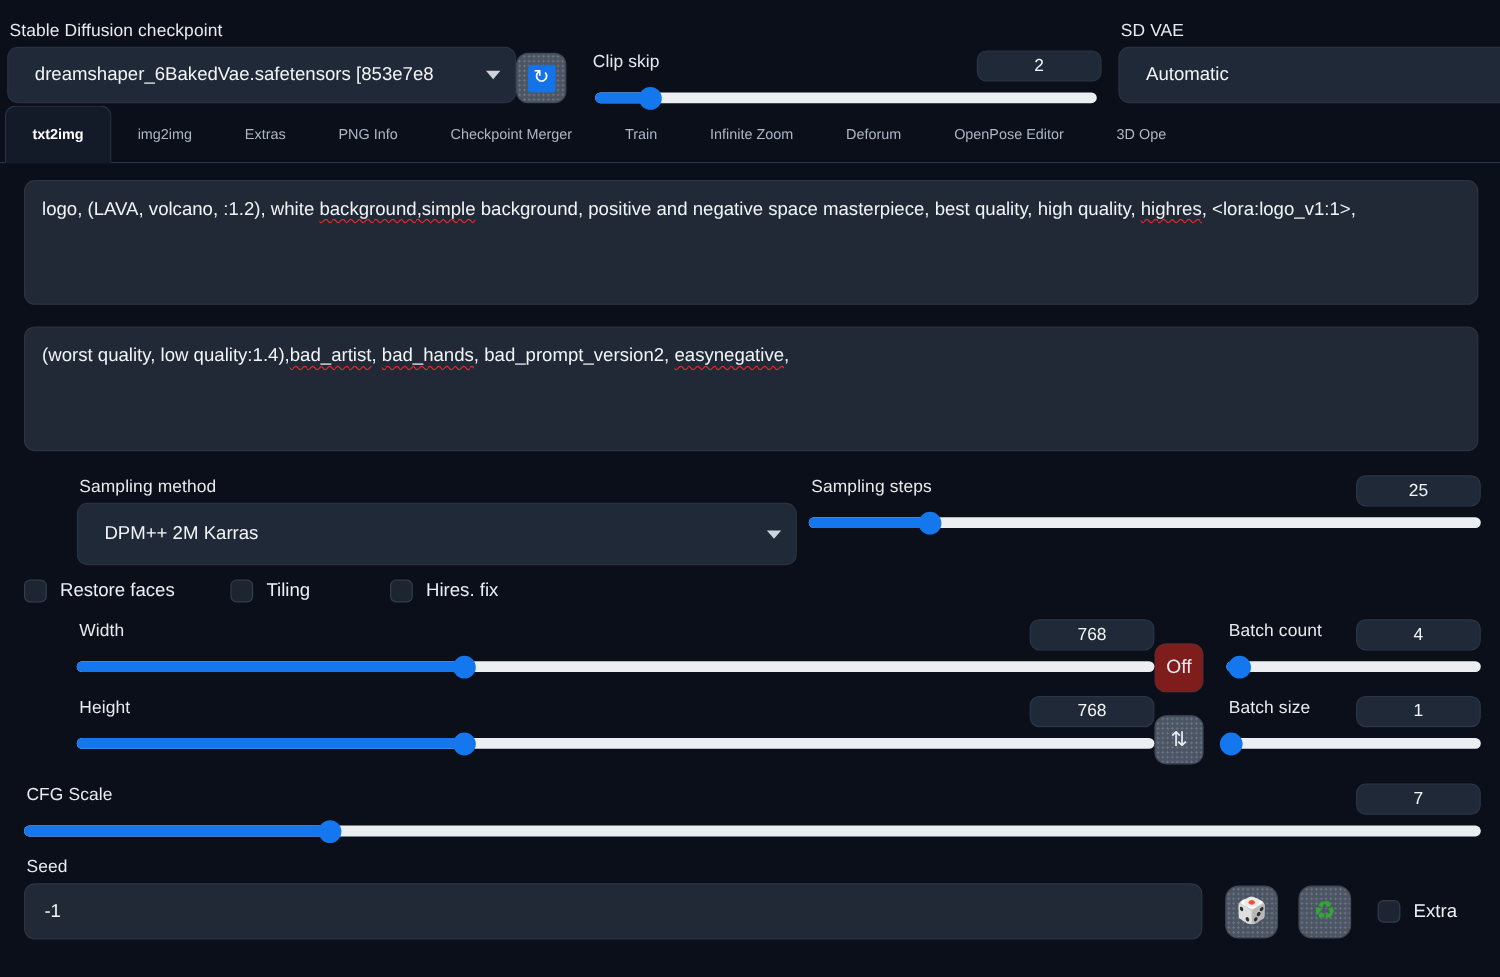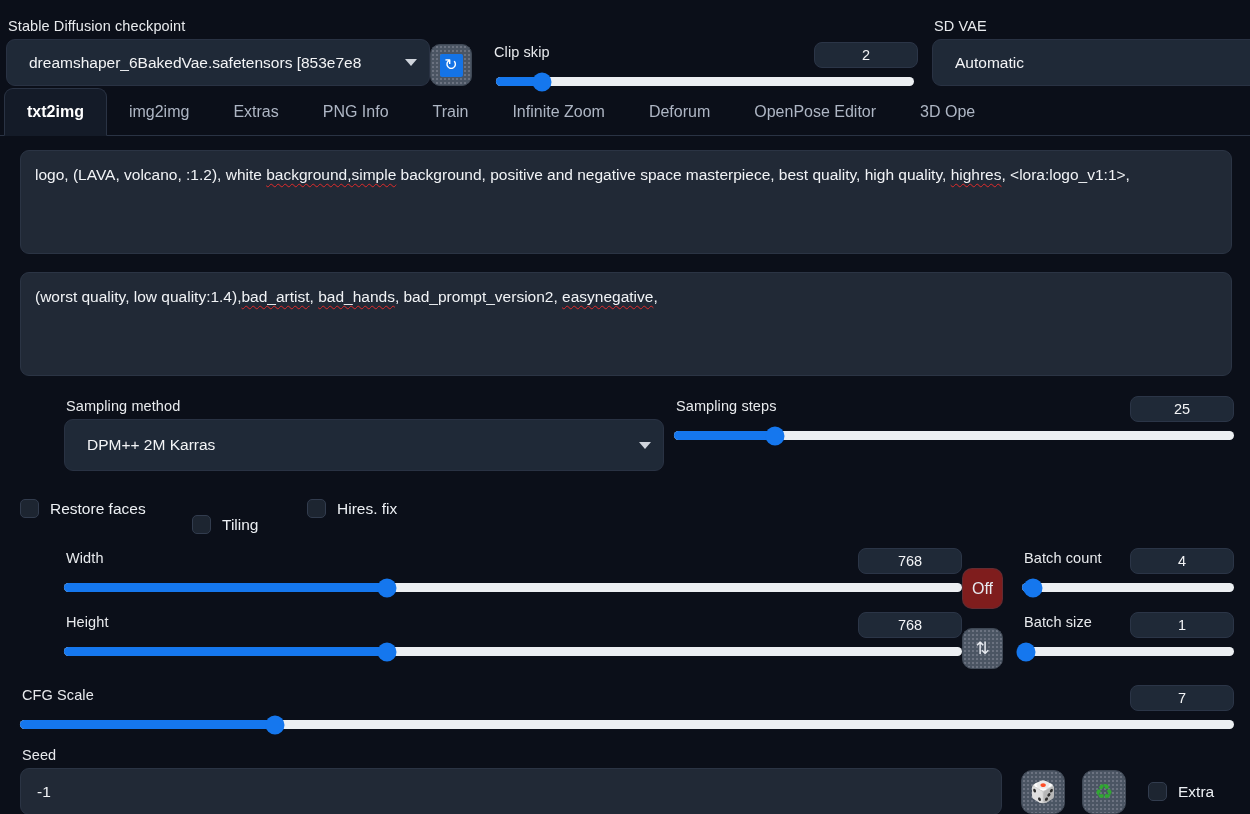--- a/index.html
+++ b/index.html
@@ -65,21 +65,21 @@
     background: #1577ee; transform: translate(-50%, -50%);
   }
 
   
   .tabs {
     display: flex; align-items: stretch; height: 48px;
     border-bottom: 1px solid #2a3344; margin-top: 2px; padding-left: 4px;
     position: relative;
   }
   .tab {
-    padding: 0 22px; display: flex; align-items: center; font-size: 16px;
+    padding: 0 22px; display: flex; align-items: center; font-size: 12px;
     color: #aeb6c4; white-space: nowrap;
   }
   .tab.active {
     color: #ffffff; font-weight: bold; background: #141b28;
     border: 1px solid #2a3344; border-bottom: 1px solid #141b28;
     border-radius: 9px 9px 0 0; margin-bottom: -1px;
   }
 
   
   .promptbox {
@@ -172,20 +172,23 @@
         <span>txt2img</span>
       </div>
     <div class="tab">
         <span>img2img</span>
       </div>
     <div class="tab">
         <span>Extras</span>
       </div>
     <div class="tab">
         <span>PNG Info</span>
+      </div>
+    <div class="tab">
+        <span>Checkpoint Merger</span>
       </div>
     <div class="tab">
         <span>Train</span>
       </div>
     <div class="tab">
         <span>Infinite Zoom</span>
       </div>
     <div class="tab">
         <span>Deforum</span>
       </div>
@@ -224,21 +227,21 @@
         <div class="thumb" style="left:18%"></div>
       </div>
     </div>
   </div>
 
   <div class="checkrow">
     <div class="checkitem" style="width:172px;">
       <span class="cbox"></span>
       <span>Restore faces</span>
     </div>
-    <div class="checkitem" style="width:115px;margin-top:32px;">
+    <div class="checkitem" style="width:133px;">
       <span class="cbox"></span>
       <span>Tiling</span>
     </div>
     <div class="checkitem">
       <span class="cbox"></span>
       <span>Hires. fix</span>
     </div>
   </div>
 
   <div class="row" style="margin-top:12px;">

